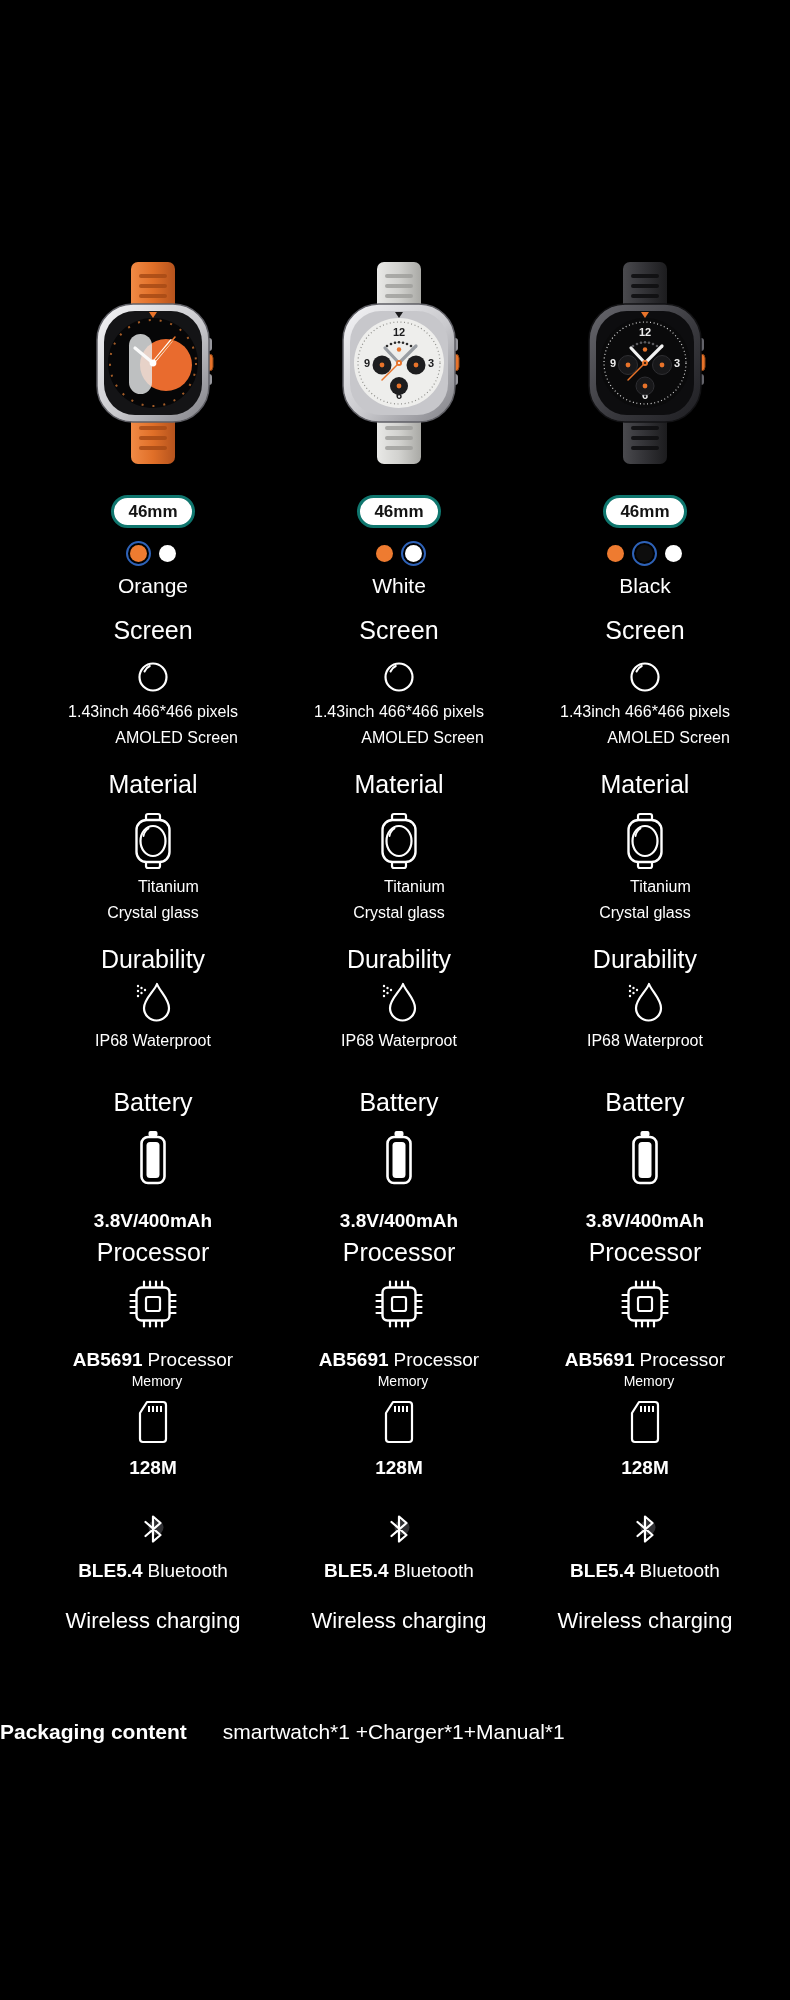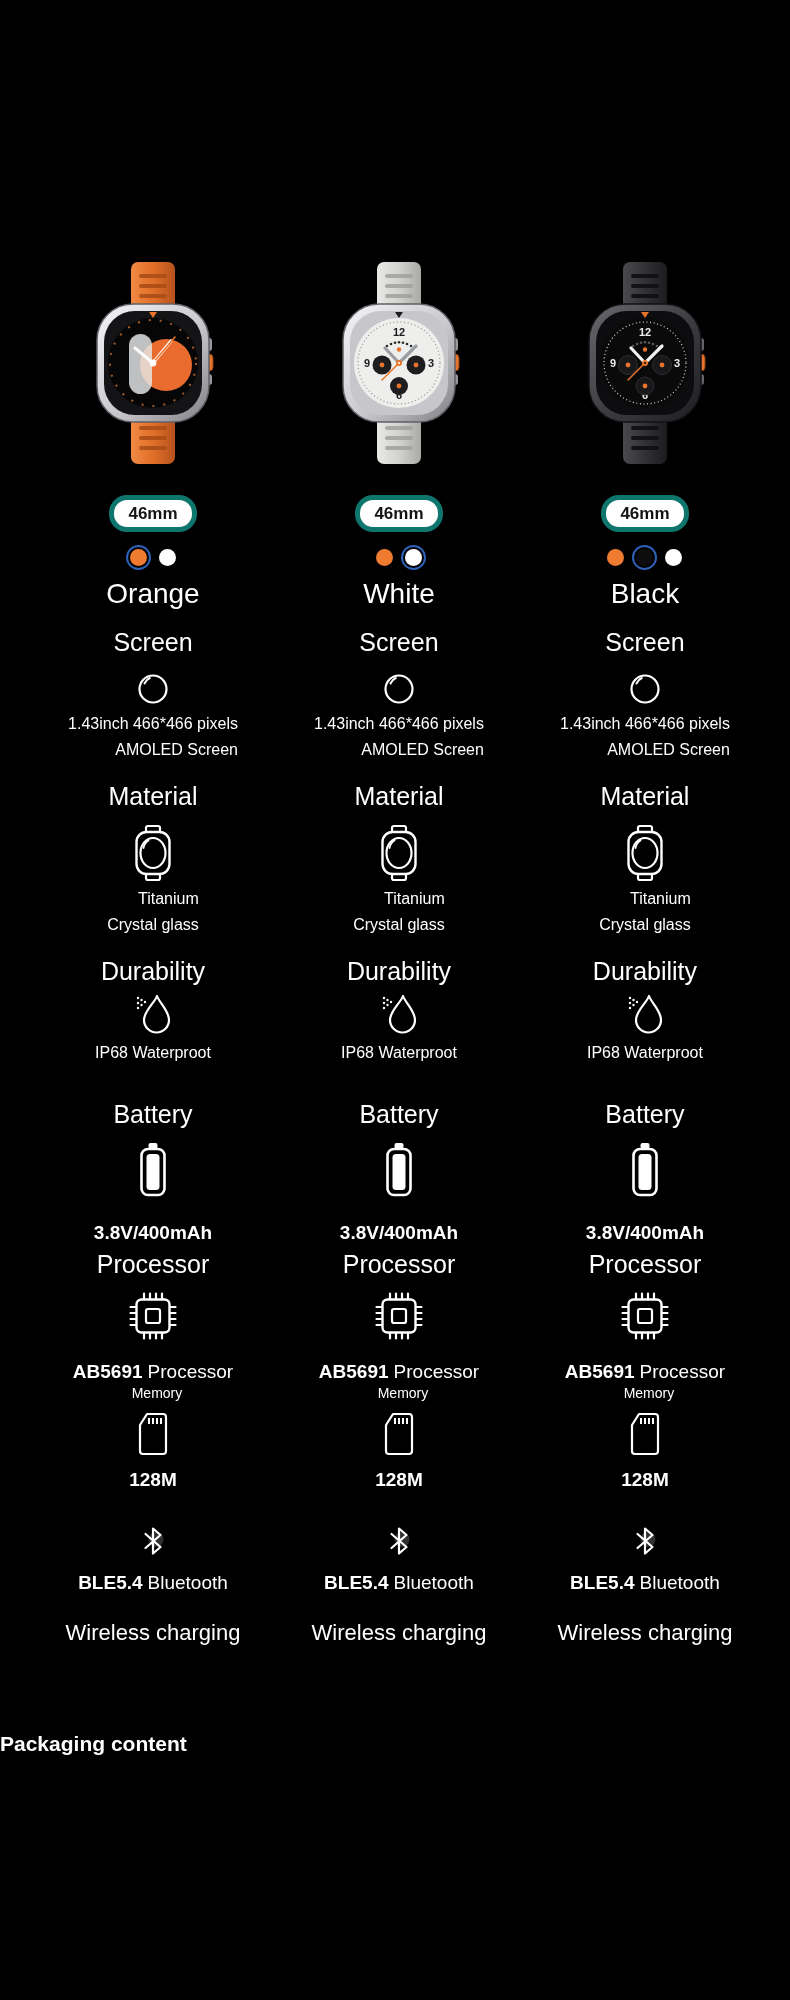--- a/index.html
+++ b/index.html
@@ -10,31 +10,31 @@
     color:#fff; position:relative;
   }
   .sheet { padding-top:262px; }
   .grid { display:flex; padding-left:30px; padding-right:22px; }
   .col { width:33.333%; display:flex; flex-direction:column; align-items:center; text-align:right; }
 
   .watch { width:122px; height:202px; display:block; }
 
   .size-pill {
     margin-top:31px; background:#fff; color:#141414;
-    border:5px solid #0f766e; border-radius:18px;
+    border:3px solid #0f766e; border-radius:18px;
     padding:3px 14px; font-size:17px; font-weight:700; line-height:1.25;
   }
   .swatches { margin-top:13px; display:flex; gap:12px; align-items:center; height:24px; }
   .swatch { width:17px; height:17px; border-radius:50%; display:inline-block; }
   .swatch--orange { background:#ee7b30; }
   .swatch--white  { background:#ffffff; }
   .swatch--black  { background:#0d0d0d; }
   .swatch.selected { outline:2px solid #2e62b8; outline-offset:2px; }
 
-  .color-name { margin-top:9px; font-size:28px; }
+  .color-name { margin-top:9px; font-size:21px; }
 
   .spec-heading { font-size:25px; }
   .spec-heading--memory { font-size:14px;margin-left:8px; }
   .spec-lines { font-size:16px; line-height:26px; }
   .spec-value { font-size:19px; }
   .spec-value b { font-weight:700; }
   .spec-value .rest { font-weight:400; margin-left:5px; }
   .wireless { margin-top:26px; font-size:22px; }
 
   .icon { display:block; }
@@ -460,14 +460,15 @@
         <path d="M9.5 10 L24.5 23 L17 29.5 L17 4.5 L24.5 11 L9.5 24" fill="none" stroke="#fff" stroke-width="2.2" stroke-linejoin="round" stroke-linecap="round"></path>
       </svg>
       <div class="spec-value mt14"><b>BLE5.4</b><span class="rest">Bluetooth</span></div>
 
       <div class="wireless">Wireless charging</div>
     </div>
   </div>
 
   <div class="packaging">
     <span class="packaging-label">Packaging content</span>
+    <span class="packaging-value">smartwatch*1 +Charger*1+Manual*1</span>
   </div>
 </div>
 
 </body></html>

